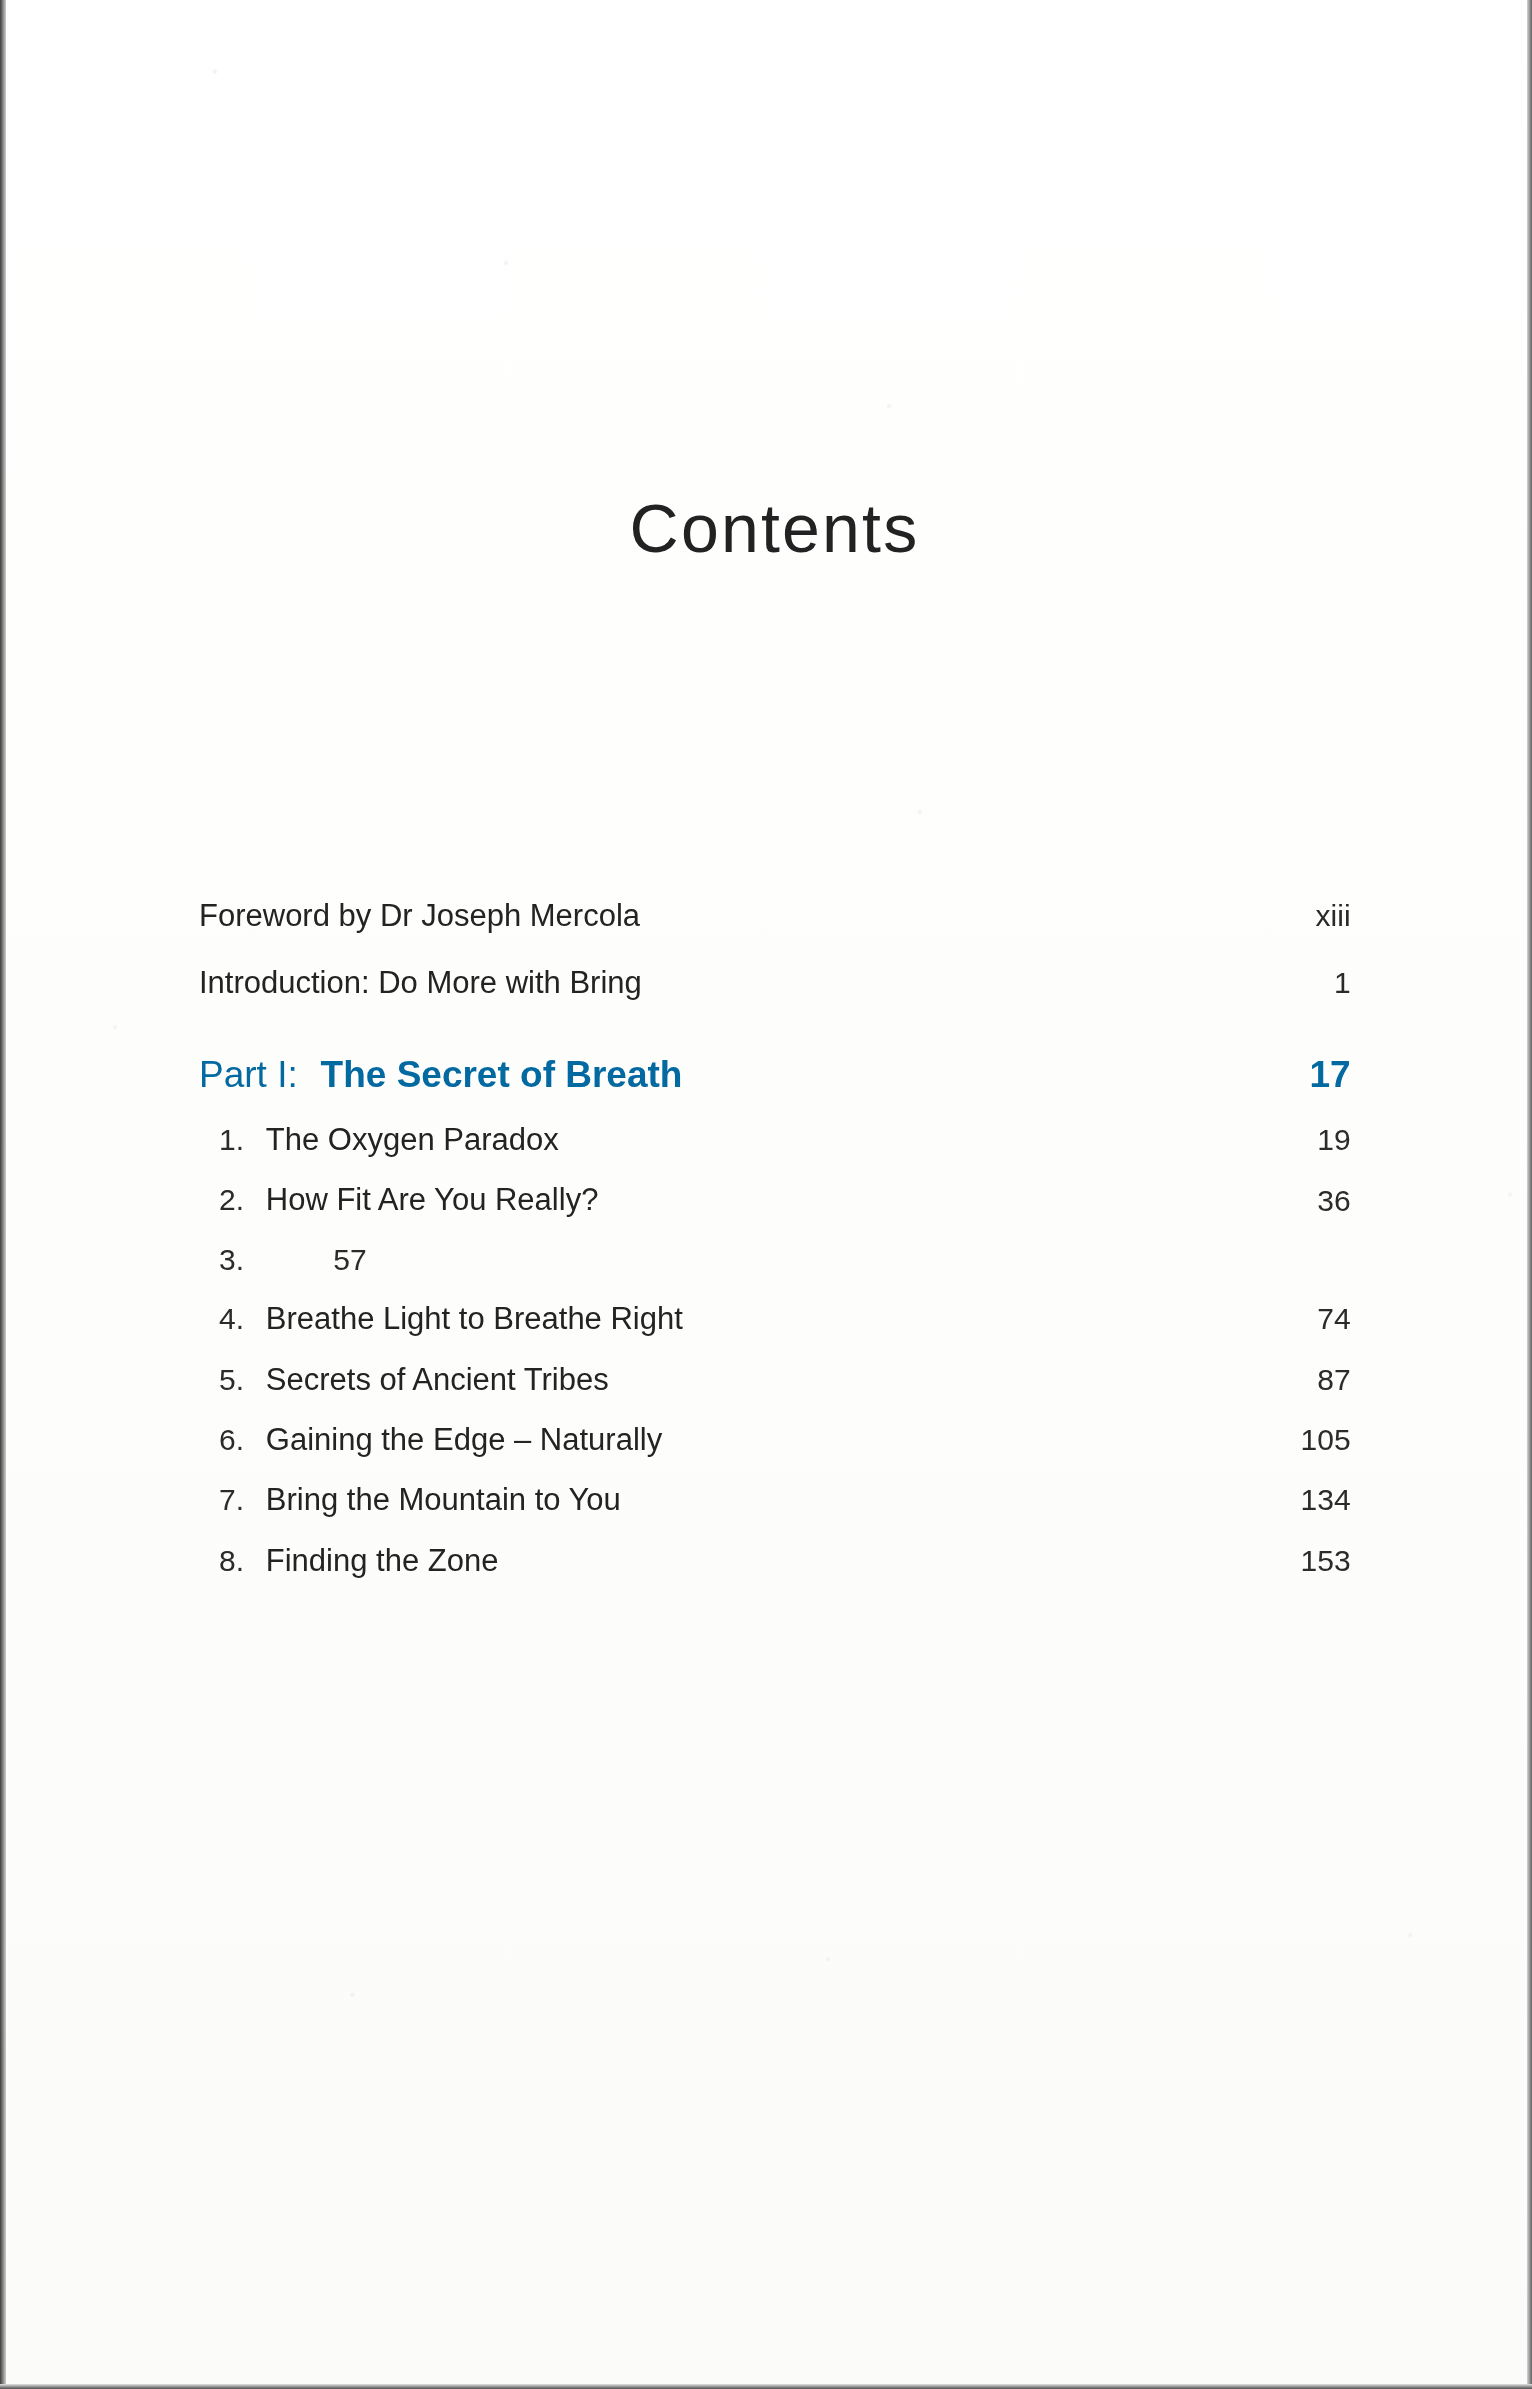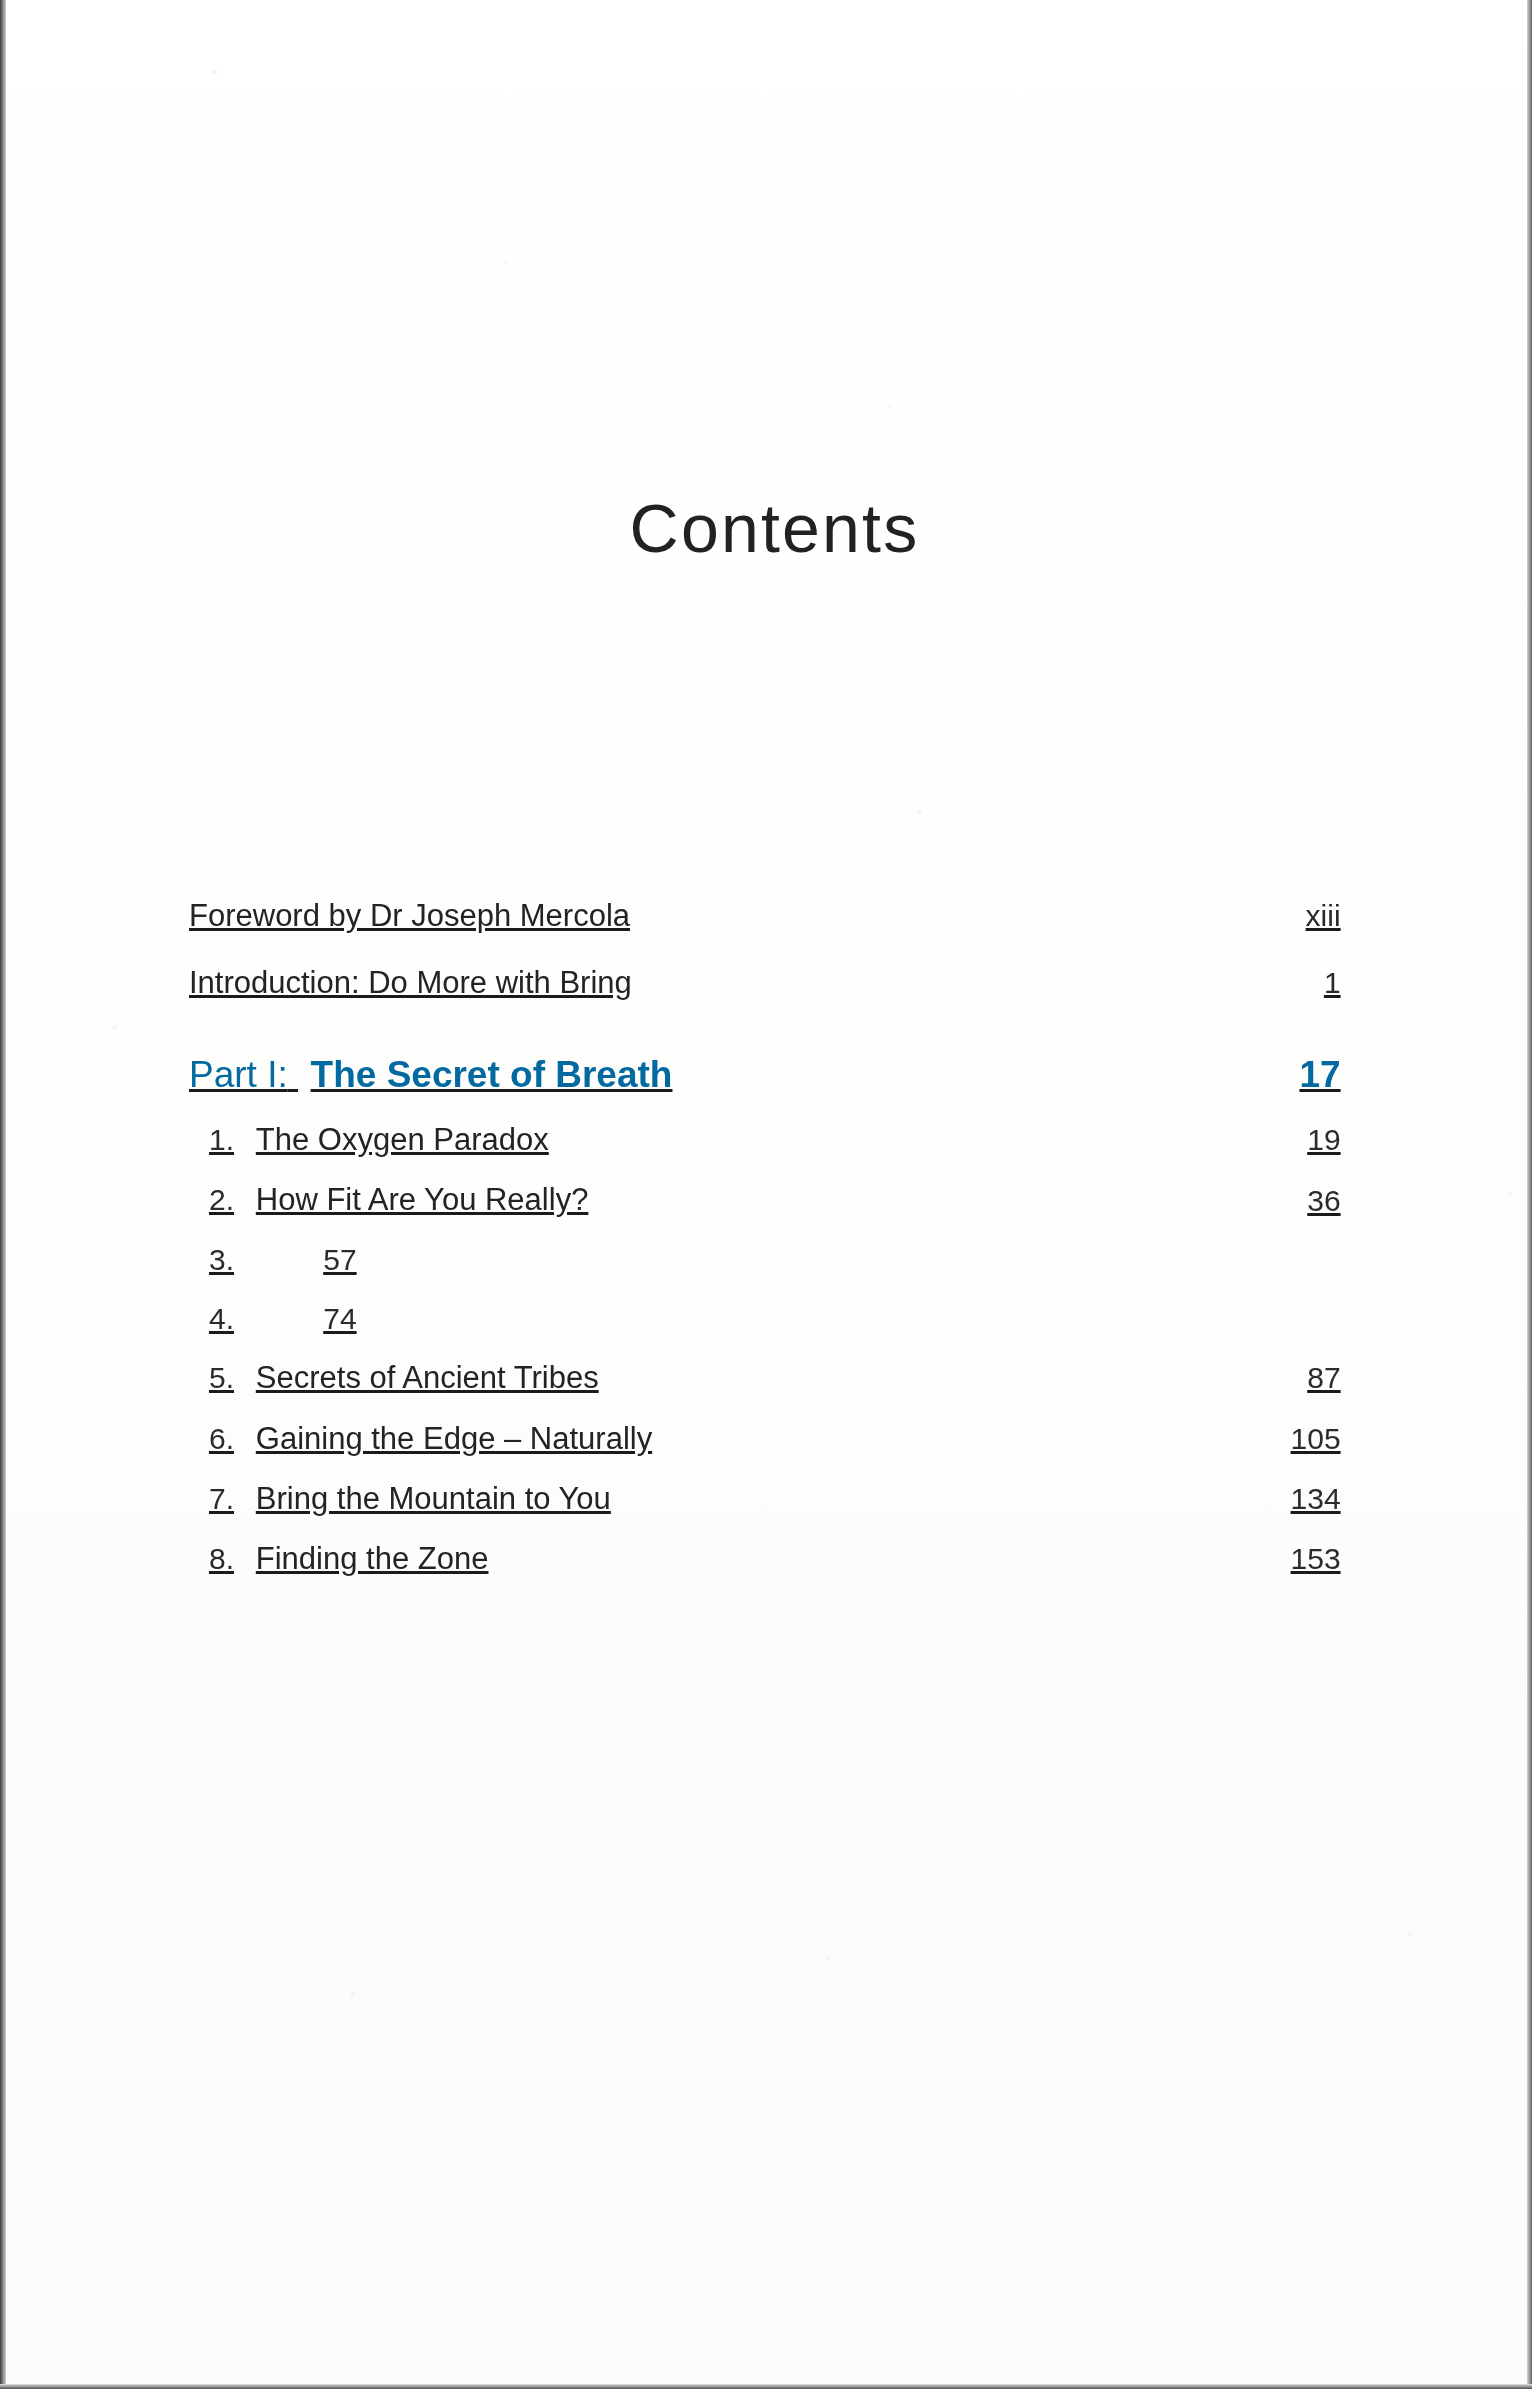--- a/index.html
+++ b/index.html
@@ -75,24 +75,23 @@
     width: 1533px;
     text-align: center;
     font-size: 68px;
     font-weight: 400;
     letter-spacing: 2.2px;
     color: #222;
   }
 
   .toc-list {
     position: absolute;
-    left: 181px;
+    left: 191px;
     top: 897px;
     width: 1157px;
-    text-decoration: underline;
   }
 
   .row {
     display: flex;
     align-items: flex-start;
     position: relative;
     width: 100%;
   }
 
   .row .num {
@@ -211,20 +210,21 @@
         <div class="page-no">36</div>
       </div>
 
       <div class="row chapter">
         <div class="num">3.</div>
         <div class="page-no">57</div>
       </div>
 
       <div class="row chapter">
         <div class="num">4.</div>
+        <div class="label">Breathe Light to Breathe Right</div>
         <div class="page-no">74</div>
       </div>
 
       <div class="row chapter">
         <div class="num">5.</div>
         <div class="label">Secrets of Ancient Tribes</div>
         <div class="page-no">87</div>
       </div>
 
 

